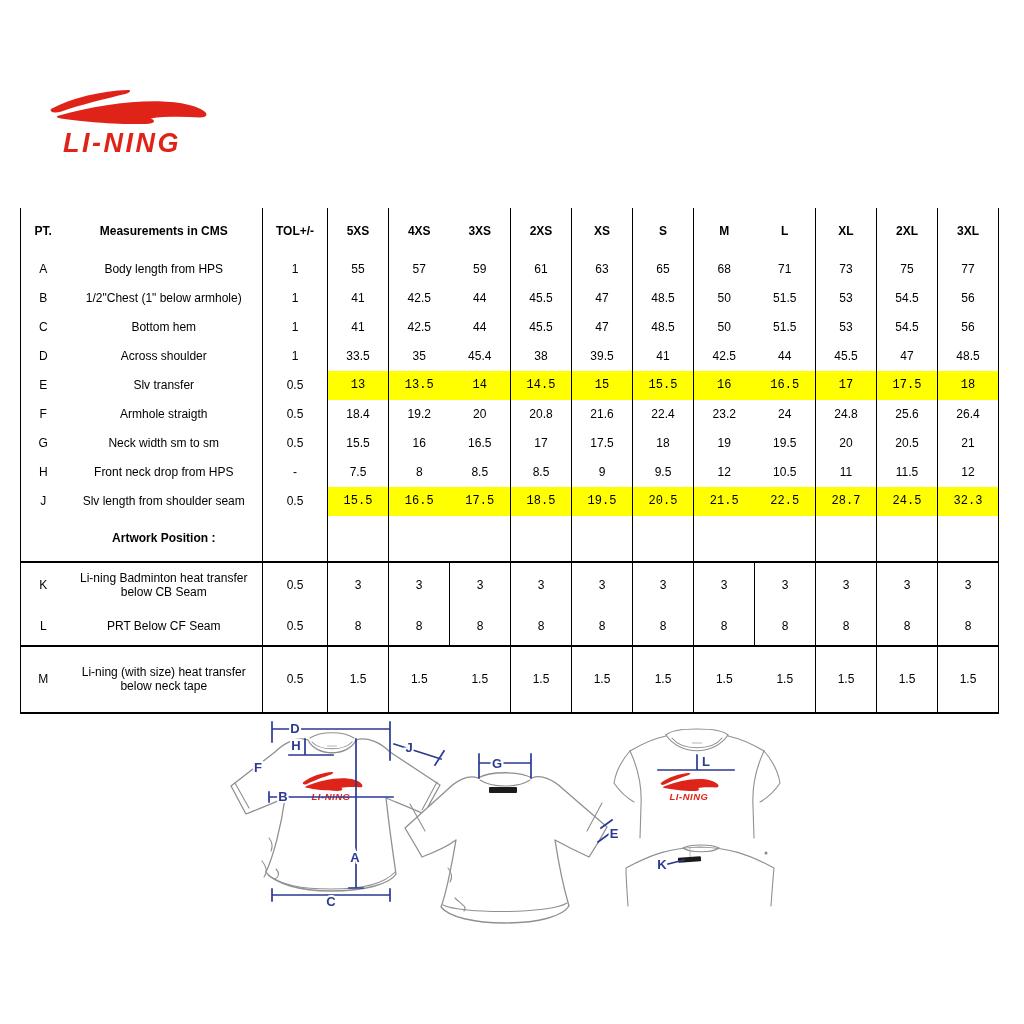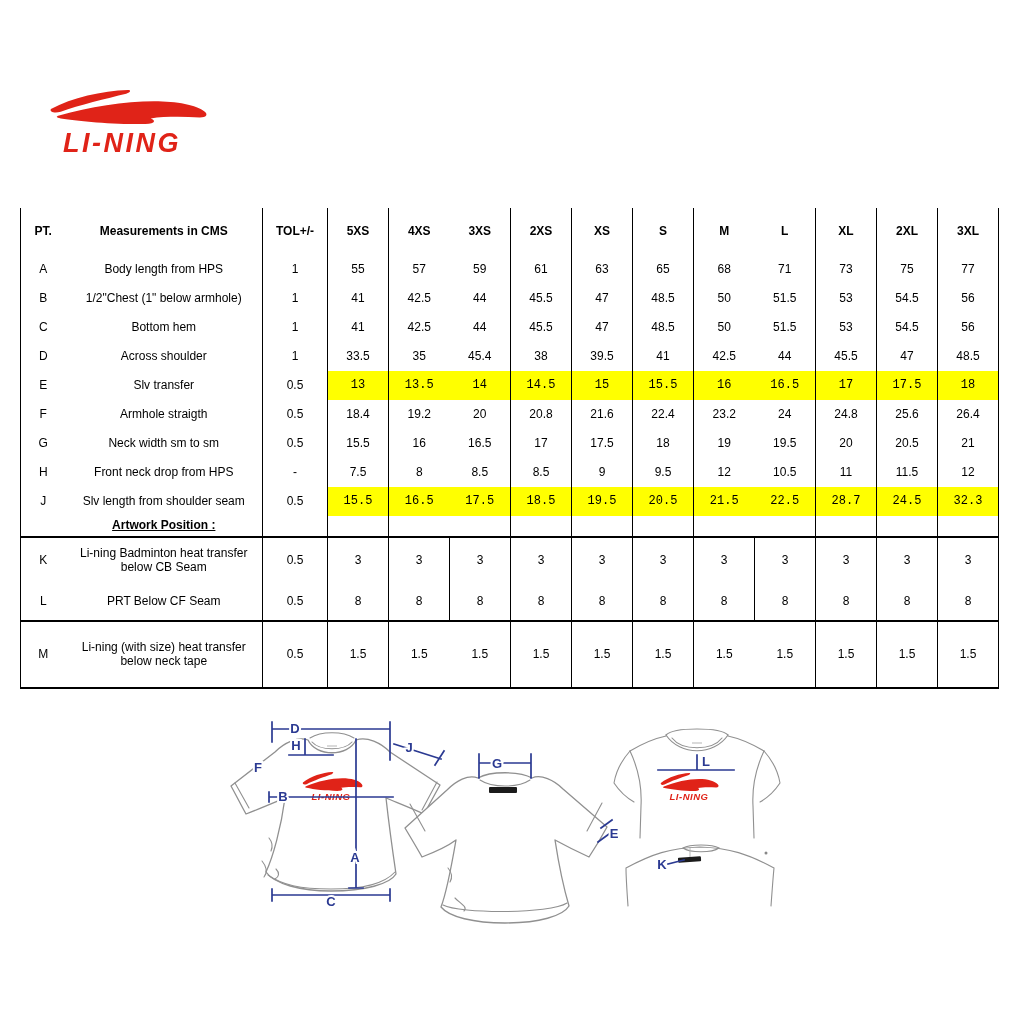--- a/index.html
+++ b/index.html
@@ -208,21 +208,21 @@
           <td class="hl ">17.5</td>
           <td class="bl hl ">18.5</td>
           <td class="bl hl ">19.5</td>
           <td class="bl hl ">20.5</td>
           <td class="bl hl ">21.5</td>
           <td class="hl ">22.5</td>
           <td class="bl hl ">28.7</td>
           <td class="bl hl ">24.5</td>
           <td class="bl hl br">32.3</td>
         </tr>
-        <tr class="rule" style="height: 21px; text-decoration: underline;">
+        <tr class="rule" style="height: 46px;">
           <td class="bl"></td>
           <td class="bold">Artwork Position :</td>
           <td class="bl"></td>
           <td class="bl"></td>
           <td class="bl"></td>
           <td class=""></td>
           <td class="bl"></td>
           <td class="bl"></td>
           <td class="bl"></td>
           <td class="bl"></td>

